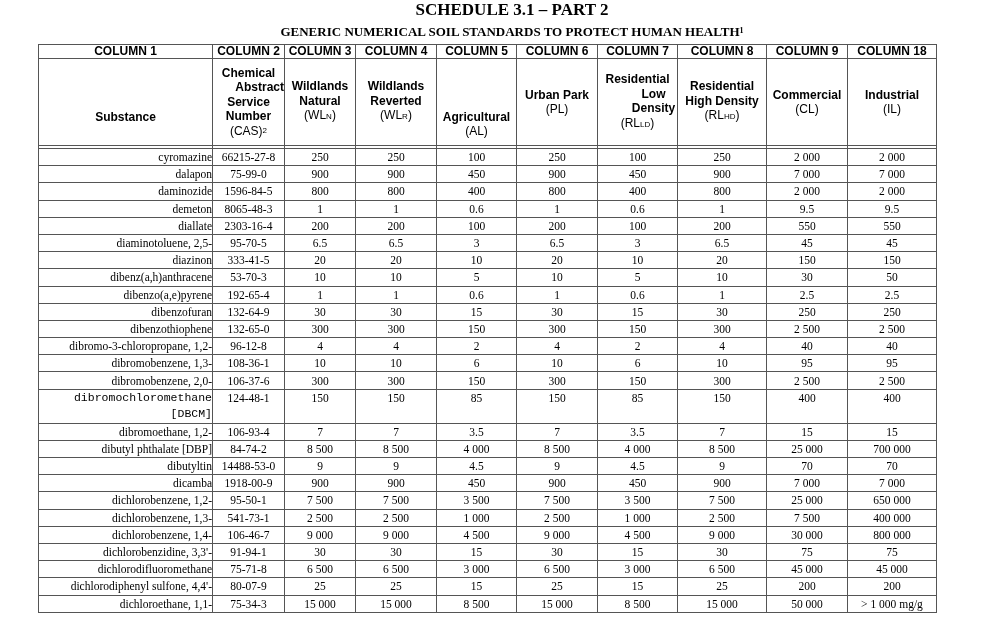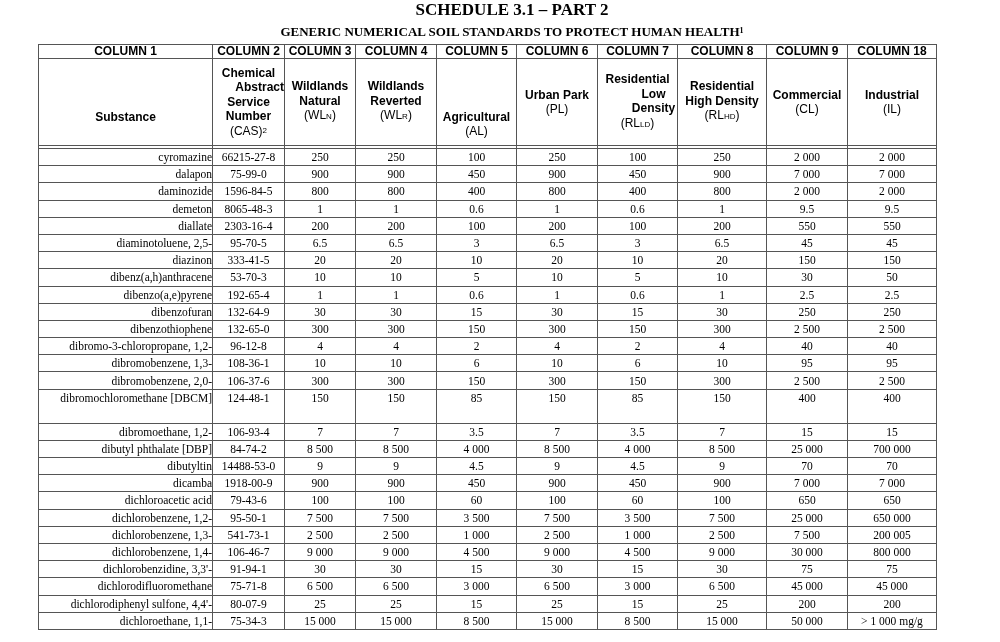--- a/index.html
+++ b/index.html
@@ -105,20 +105,21 @@
       padding-left: 10px;
       white-space: normal;
       line-height: 16px;
     }
     tr.row.tall td {
       height: 33px;
       vertical-align: top;
     }
     tr.row.tall td.name {
       vertical-align: top;
+      font-family: Liberation Mono, monospace;
     }
   </style>
 </head>
 <body>
 
 <div class="title title-1">SCHEDULE 3.1 – PART 2</div>
 <div class="title title-2"><span>GENERIC NUMERICAL SOIL STANDARDS TO PROTECT HUMAN HEALTH</span><sup>1</sup></div>
 
 <table class="soil">
   <colgroup>
@@ -430,32 +431,20 @@
         <td>900</td>
         <td>900</td>
         <td>450</td>
         <td>900</td>
         <td>450</td>
         <td>900</td>
         <td>7 000</td>
         <td>7 000</td>
       </tr>
       <tr class="row">
-        <td class="name">dichloroacetic acid</td>
-        <td>79-43-6</td>
-        <td>100</td>
-        <td>100</td>
-        <td>60</td>
-        <td>100</td>
-        <td>60</td>
-        <td>100</td>
-        <td>650</td>
-        <td>650</td>
-      </tr>
-      <tr class="row">
         <td class="name">dichlorobenzene, 1,2-</td>
         <td>95-50-1</td>
         <td>7 500</td>
         <td>7 500</td>
         <td>3 500</td>
         <td>7 500</td>
         <td>3 500</td>
         <td>7 500</td>
         <td>25 000</td>
         <td>650 000</td>
@@ -463,21 +452,21 @@
       <tr class="row">
         <td class="name">dichlorobenzene, 1,3-</td>
         <td>541-73-1</td>
         <td>2 500</td>
         <td>2 500</td>
         <td>1 000</td>
         <td>2 500</td>
         <td>1 000</td>
         <td>2 500</td>
         <td>7 500</td>
-        <td>200 005</td>
+        <td>400 000</td>
       </tr>
       <tr class="row">
         <td class="name">dichlorobenzene, 1,4-</td>
         <td>106-46-7</td>
         <td>9 000</td>
         <td>9 000</td>
         <td>4 500</td>
         <td>9 000</td>
         <td>4 500</td>
         <td>9 000</td>

